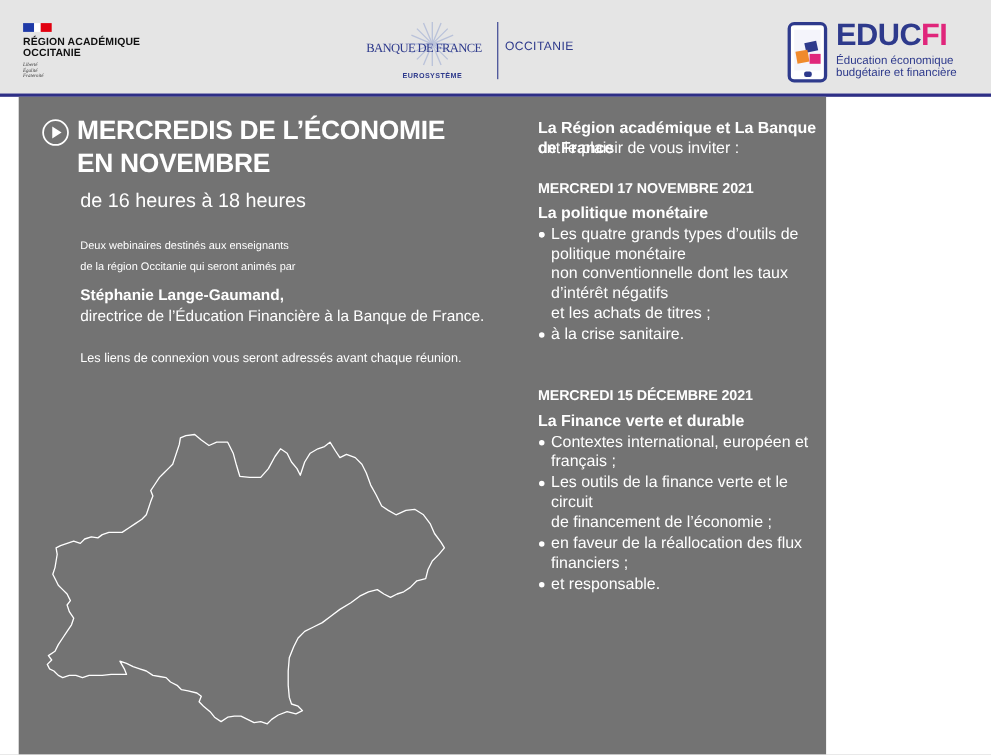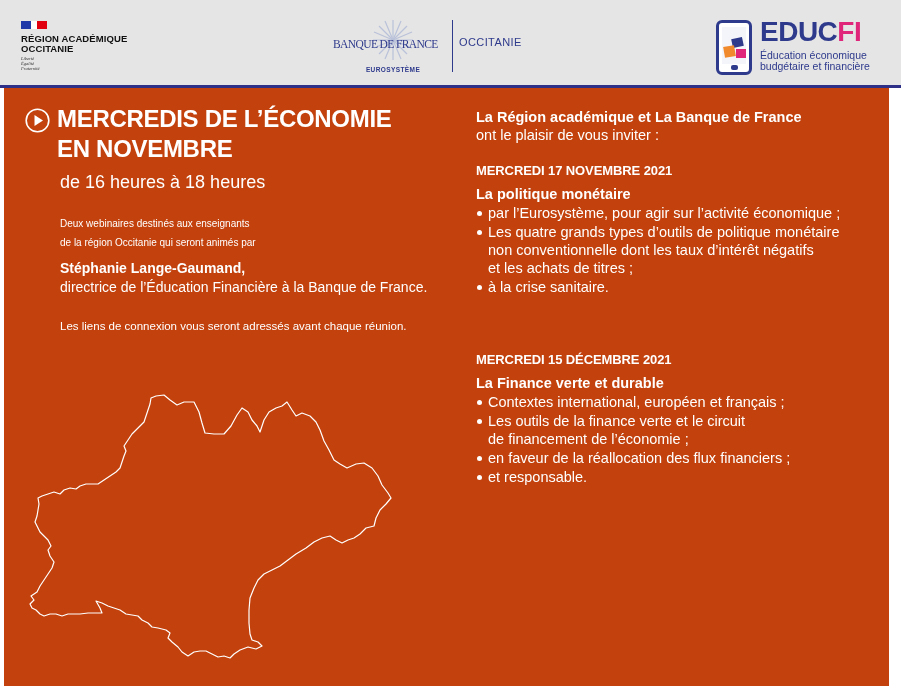--- a/index.html
+++ b/index.html
@@ -32,21 +32,21 @@
     .phone .screen { position: absolute; left: 3px; top: 4px; width: 24px; height: 37px; background: #f4f4fb; }
     .phone .btn { position: absolute; left: 12px; bottom: 2px; width: 7px; height: 5px; border-radius: 2px; background: #2e3a8c; }
     .bubble1 { position: absolute; left: 5px; top: 23px; width: 11px; height: 11px; background: #f08a2c; transform: rotate(-10deg); }
     .bubble2 { position: absolute; left: 13px; top: 15px; width: 11px; height: 9px; background: #2e3a8c; transform: rotate(-12deg); }
     .bubble3 { position: absolute; left: 17px; top: 26px; width: 10px; height: 9px; background: #e0267b; }
     .educfi-title { position: absolute; left: 44px; top: -4px; font-size: 28px; font-weight: bold; color: #2e3a8c; letter-spacing: -0.5px; line-height: 32px; }
     .educfi-title .fi { color: #e0267b; }
     .educfi-sub { position: absolute; left: 44px; top: 30px; font-size: 10.5px; color: #2e3a8c; line-height: 11px; white-space: nowrap; }
 
     
-    .main { position: absolute; left: 4px; top: 88px; width: 885px; height: 598px; background: #c2410c; color: #ffffff; }
+    .main { position: absolute; left: 17px; top: 88px; width: 734px; height: 598px; background: #737373; color: #ffffff; }
 
     .play-icon { position: absolute; left: 21px; top: 20px; width: 25px; height: 25px; }
     .title { position: absolute; left: 53px; top: 16px; font-size: 24px; font-weight: bold; line-height: 30px; letter-spacing: -0.3px; }
     .subtitle { position: absolute; left: 56px; top: 84px; font-size: 18px; line-height: 20px; }
 
     .intro { position: absolute; left: 56px; top: 126px; font-size: 10px; line-height: 19px; }
     .speaker { position: absolute; left: 56px; top: 171px; font-size: 14px; font-weight: bold; line-height: 19px; }
     .speaker-role { position: absolute; left: 56px; top: 190px; font-size: 14px; line-height: 19px; }
     .note { position: absolute; left: 56px; top: 231px; font-size: 11.5px; line-height: 14px; }
 
@@ -146,21 +146,20 @@
 
   <div class="invite-org">La Région académique et La Banque de France</div>
   <div class="invite-text">ont le plaisir de vous inviter :</div>
 
   <div class="session s1">
     <div class="session-date">MERCREDI 17 NOVEMBRE 2021</div>
     <div class="session-topic">La politique monétaire</div>
     <ul>
       <li>
           <span class="dot"></span>
-        <span class="line">par l’Eurosystème, pour agir sur l’activité économique ;</span>
       </li>
       <li>
           <span class="dot"></span>
         <span class="line">Les quatre grands types d’outils de politique monétaire</span>
         <span class="line">non conventionnelle dont les taux d’intérêt négatifs</span>
         <span class="line">et les achats de titres ;</span>
       </li>
       <li>
           <span class="dot"></span>
         <span class="line">à la crise sanitaire.</span>

